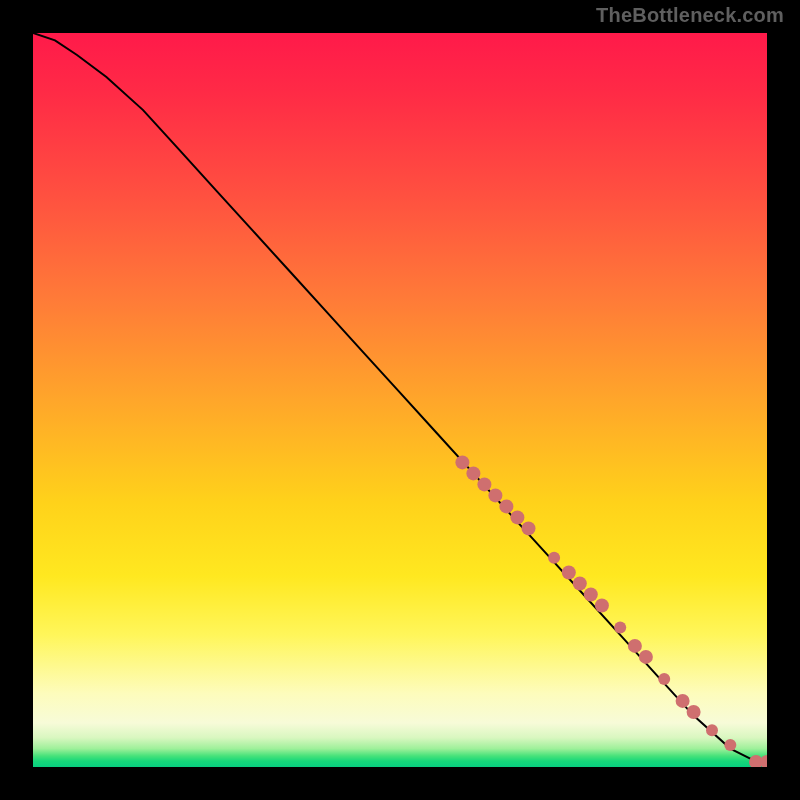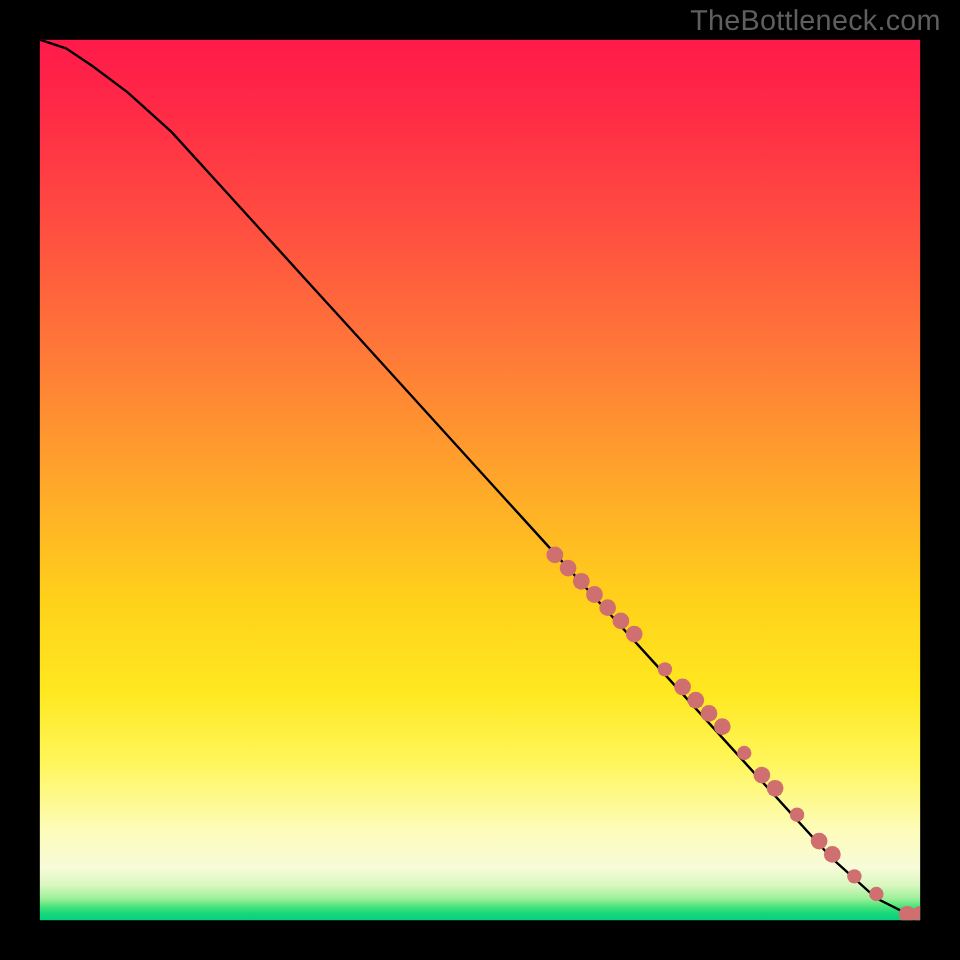--- a/index.html
+++ b/index.html
@@ -15,22 +15,22 @@
     position: relative;
     width: 800px;
     height: 800px;
     background: #000;
   }
   .watermark {
     position: absolute;
     top: 4px;
     right: 16px;
     color: #5f5f5f;
-    font-size: 24px;
-    font-weight: 400;
+    font-size: 20px;
+    font-weight: 700;
     letter-spacing: 0.2px;
     z-index: 10;
     user-select: none;
   }
   .plot-area {
     position: absolute;
     left: 33px;
     top: 33px;
     width: 734px;
     height: 734px;

